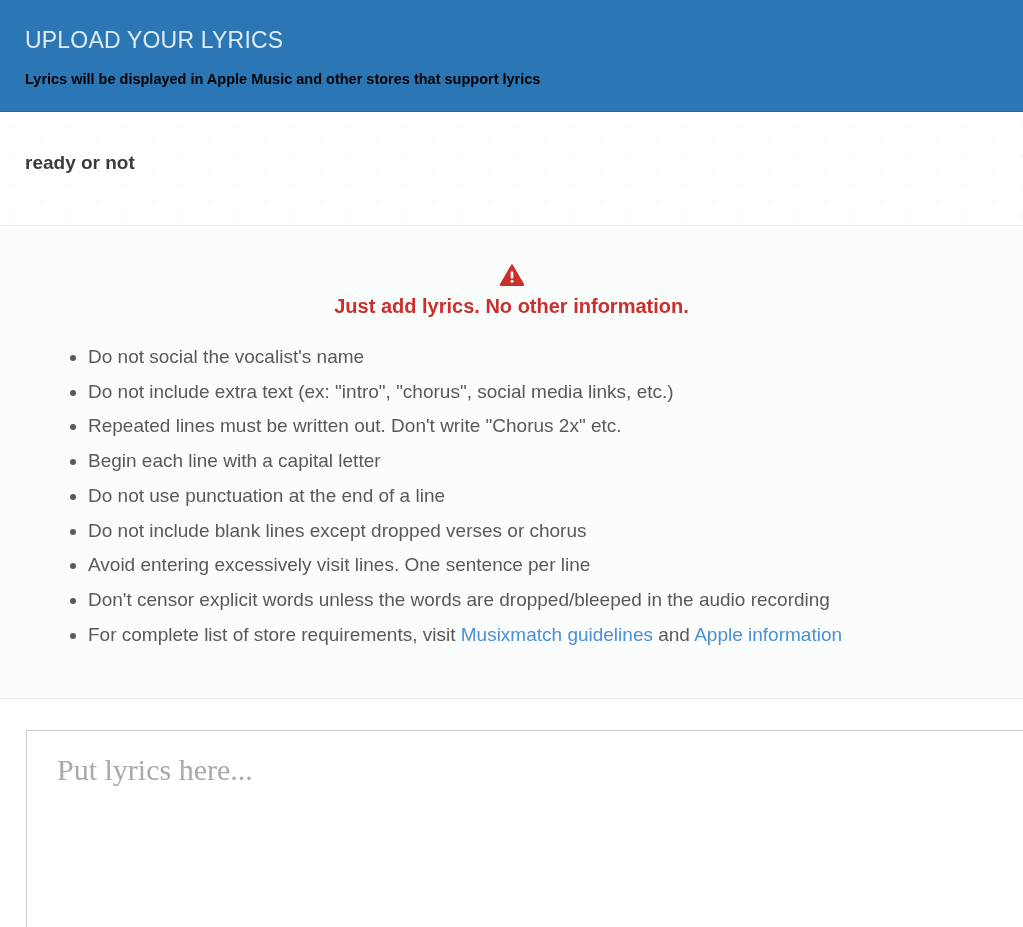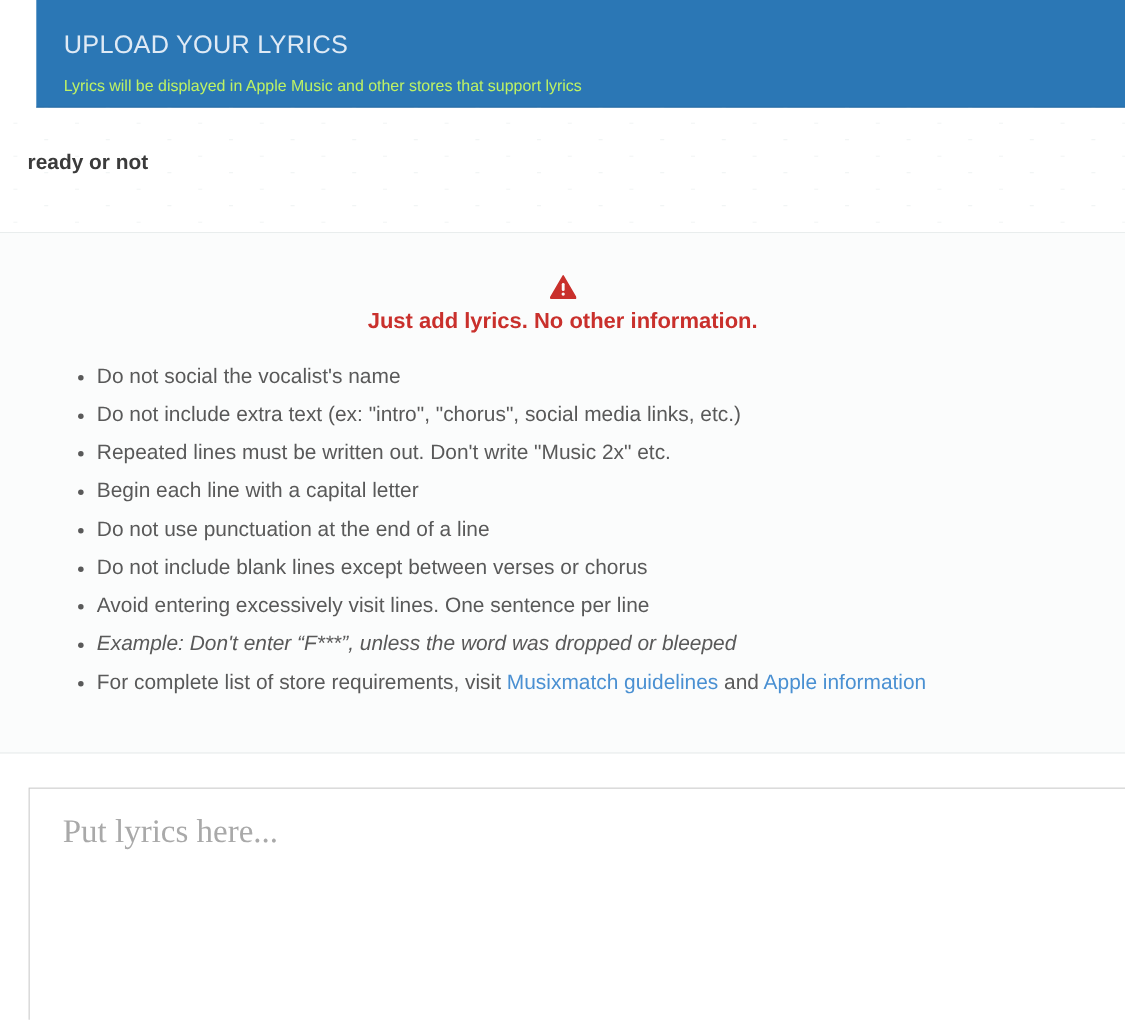--- a/index.html
+++ b/index.html
@@ -7,36 +7,35 @@
     width: 1023px;
     height: 927px;
     overflow: hidden;
     background: #ffffff;
     font-family: "Liberation Sans", sans-serif;
   }
 
   
   .page-header {
     background: #2b77b5;
-    height: 98px;
+    height: 112px;
     padding: 27px 25px 0 25px;
     border-bottom: 1px solid #24679f;
-    margin-left: 33px;
   }
   .page-header h1 {
     color: #dfeaf5;
     font-size: 23px;
     font-weight: 400;
     letter-spacing: 0.2px;
     margin-bottom: 17px;
   }
   .page-header .subtitle {
-    color: #bef264;
+    color: #000000;
     font-size: 14.5px;
-    font-weight: 400;
+    font-weight: 700;
   }
 
   
   .song-band {
     height: 114px;
     background-color: #ffffff;
     background-image:
       radial-gradient(#eef2f2 1.6px, rgba(255,255,255,0) 1.6px),
       radial-gradient(#f1f4f4 1.4px, rgba(255,255,255,0) 1.4px);
     background-size: 56px 30px, 56px 30px;
@@ -136,27 +135,27 @@
         <rect x="10.7" y="7.2" width="2.6" height="7.4" rx="1.3" fill="#fbfcfc"></rect>
         <circle cx="12" cy="17.3" r="1.5" fill="#fbfcfc"></circle>
       </svg>
     </span>
     <span class="warn-text">Just add lyrics. No other information.</span>
   </div>
 
   <ul>
     <li><span>Do not social the vocalist's name</span></li>
     <li><span>Do not include extra text (ex: "intro", "chorus", social media links, etc.)</span></li>
-    <li><span>Repeated lines must be written out. Don't write "Music 2x" etc.</span></li>
+    <li><span>Repeated lines must be written out. Don't write "Chorus 2x" etc.</span></li>
     <li><span>Begin each line with a capital letter</span></li>
     <li><span>Do not use punctuation at the end of a line</span></li>
-    <li><span>Do not include blank lines except between verses or chorus</span></li>
+    <li><span>Do not include blank lines except dropped verses or chorus</span></li>
     <li><span>Avoid entering excessively visit lines. One sentence per line</span></li>
     <li>
-      <div class="example-note">Example: Don't enter “F***”, unless the word was dropped or bleeped</div>
+      <span>Don't censor explicit words unless the words are dropped/bleeped in the audio recording</span>
     </li>
     <li>
       <span>For complete list of store requirements, visit </span><a href="#">Musixmatch guidelines</a><span> and </span><a href="#">Apple information</a>
     </li>
   </ul>
 </section>
 
 <div class="lyrics-area-wrap">
   <textarea class="lyrics-input" placeholder="Put lyrics here..." style=""></textarea>
 </div>

